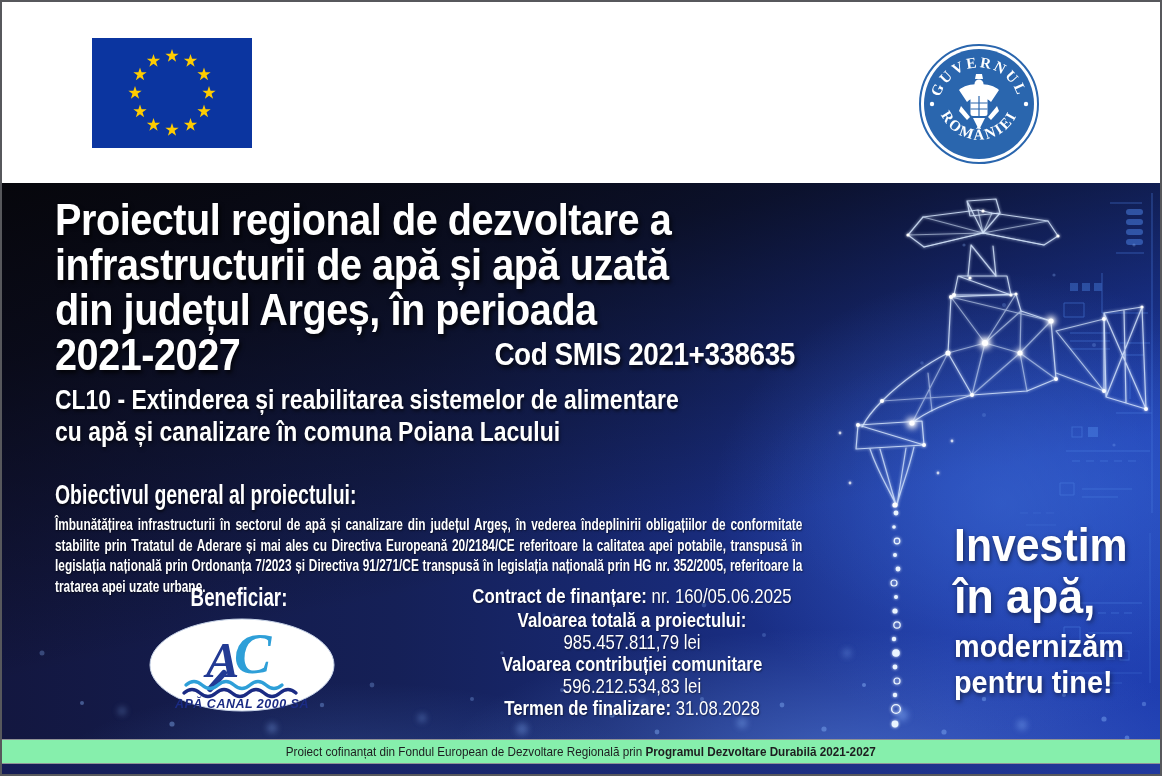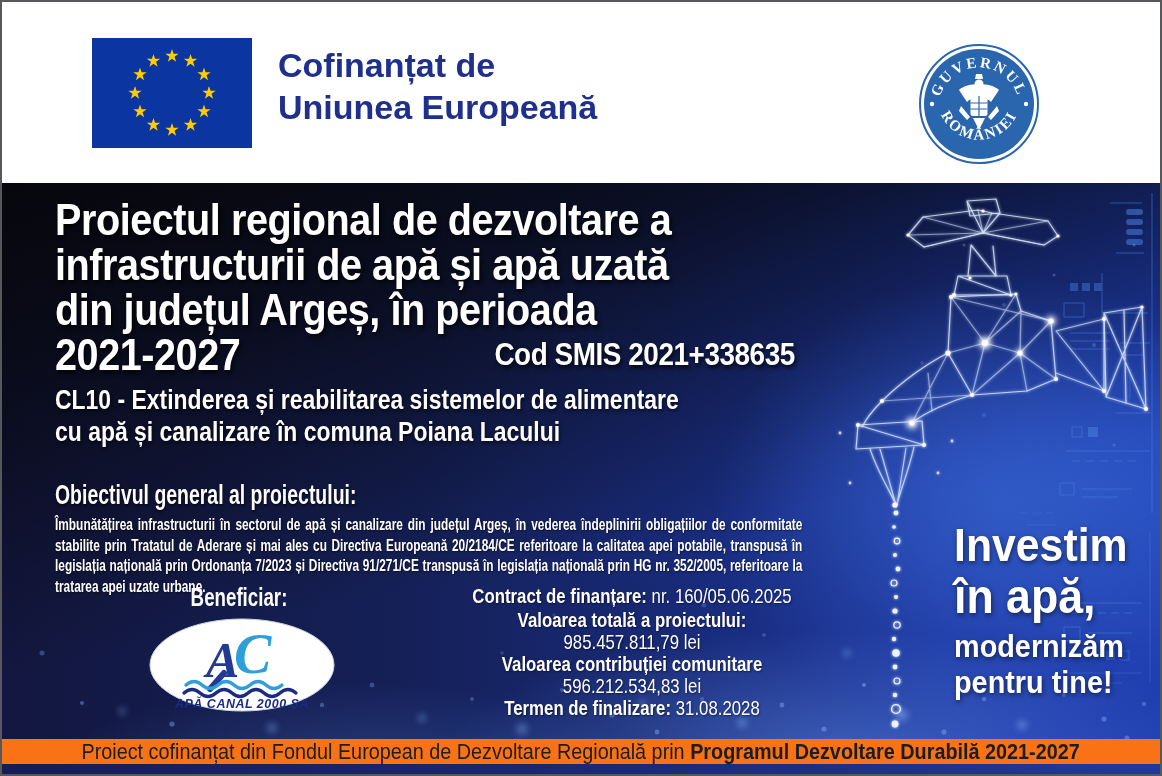--- a/index.html
+++ b/index.html
@@ -64,24 +64,24 @@
   .slogan{
     left:952px;top:338px;width:220px;font-weight:bold;
     transform:scaleX(.93);transform-origin:0 0;text-shadow:1px 2px 5px rgba(0,0,0,.55);
   }
   .slogan .s1{font-size:46px;line-height:48px;}
   .slogan .s2{font-size:48px;line-height:55px;}
   .slogan .s3{font-size:31px;line-height:36px;margin-top:5px;}
   .slogan .s4{font-size:31px;line-height:36px;}
   
   .footer-white{
-    position:absolute;left:0;top:737px;width:1158px;height:25px;background:#f97316;
+    position:absolute;left:0;top:737px;width:1158px;height:25px;background:#86efac;
     box-sizing:border-box;border-top:1px solid #8f9296;border-bottom:1px solid #8f9296;
     display:flex;align-items:center;justify-content:center;
-    font-size:22px;color:#1d1d1f;white-space:pre;
+    font-size:13px;color:#1d1d1f;white-space:pre;
   }
   .footer-white .inner{transform:scaleX(.9);}
   .footer-white .fb{font-weight:bold;}
   .footer-navy{
     position:absolute;left:0;top:762px;width:1158px;height:10px;
     background:linear-gradient(90deg,#151d55 0%, #1b2a75 55%, #21399e 100%);
   }
 </style>
 </head>
 <body>
@@ -101,24 +101,20 @@
         <path transform="translate(98.5,87)" d="M0,-7 L1.58,-2.17 L6.66,-2.16 L2.55,0.83 L4.11,5.66 L0,2.68 L-4.11,5.66 L-2.55,0.83 L-6.66,-2.16 L-1.58,-2.17 Z"></path>
         <path transform="translate(80,92)" d="M0,-7 L1.58,-2.17 L6.66,-2.16 L2.55,0.83 L4.11,5.66 L0,2.68 L-4.11,5.66 L-2.55,0.83 L-6.66,-2.16 L-1.58,-2.17 Z"></path>
         <path transform="translate(61.5,87)" d="M0,-7 L1.58,-2.17 L6.66,-2.16 L2.55,0.83 L4.11,5.66 L0,2.68 L-4.11,5.66 L-2.55,0.83 L-6.66,-2.16 L-1.58,-2.17 Z"></path>
         <path transform="translate(48,73.5)" d="M0,-7 L1.58,-2.17 L6.66,-2.16 L2.55,0.83 L4.11,5.66 L0,2.68 L-4.11,5.66 L-2.55,0.83 L-6.66,-2.16 L-1.58,-2.17 Z"></path>
         <path transform="translate(43,55)" d="M0,-7 L1.58,-2.17 L6.66,-2.16 L2.55,0.83 L4.11,5.66 L0,2.68 L-4.11,5.66 L-2.55,0.83 L-6.66,-2.16 L-1.58,-2.17 Z"></path>
         <path transform="translate(48,36.5)" d="M0,-7 L1.58,-2.17 L6.66,-2.16 L2.55,0.83 L4.11,5.66 L0,2.68 L-4.11,5.66 L-2.55,0.83 L-6.66,-2.16 L-1.58,-2.17 Z"></path>
         <path transform="translate(61.5,23)" d="M0,-7 L1.58,-2.17 L6.66,-2.16 L2.55,0.83 L4.11,5.66 L0,2.68 L-4.11,5.66 L-2.55,0.83 L-6.66,-2.16 L-1.58,-2.17 Z"></path>
       </g>
     </svg>
 
-    <div class="eu-label">
-      <div>Cofinanțat de</div>
-      <div>Uniunea Europeană</div>
-    </div>
 
     <svg class="gov-seal" viewBox="-62 -64 124 128">
       <circle cx="0" cy="0" r="59" fill="none" stroke="#2a66ae" stroke-width="2"></circle>
       <circle cx="0" cy="0" r="55" fill="#2a66ae"></circle>
       <defs>
         <path id="arcTop" d="M -40.5 4 A 40.5 40.5 0 0 1 40.5 4" fill="none"></path>
         <path id="arcBot" d="M -41.5 -6 A 41.5 41.5 0 0 0 41.5 -6" fill="none"></path>
       </defs>
       <text font-family="Liberation Serif, serif" font-size="15" font-weight="bold" fill="#ffffff" letter-spacing="2.5">
         <textPath href="#arcTop" startOffset="50%" text-anchor="middle">GUVERNUL</textPath>

